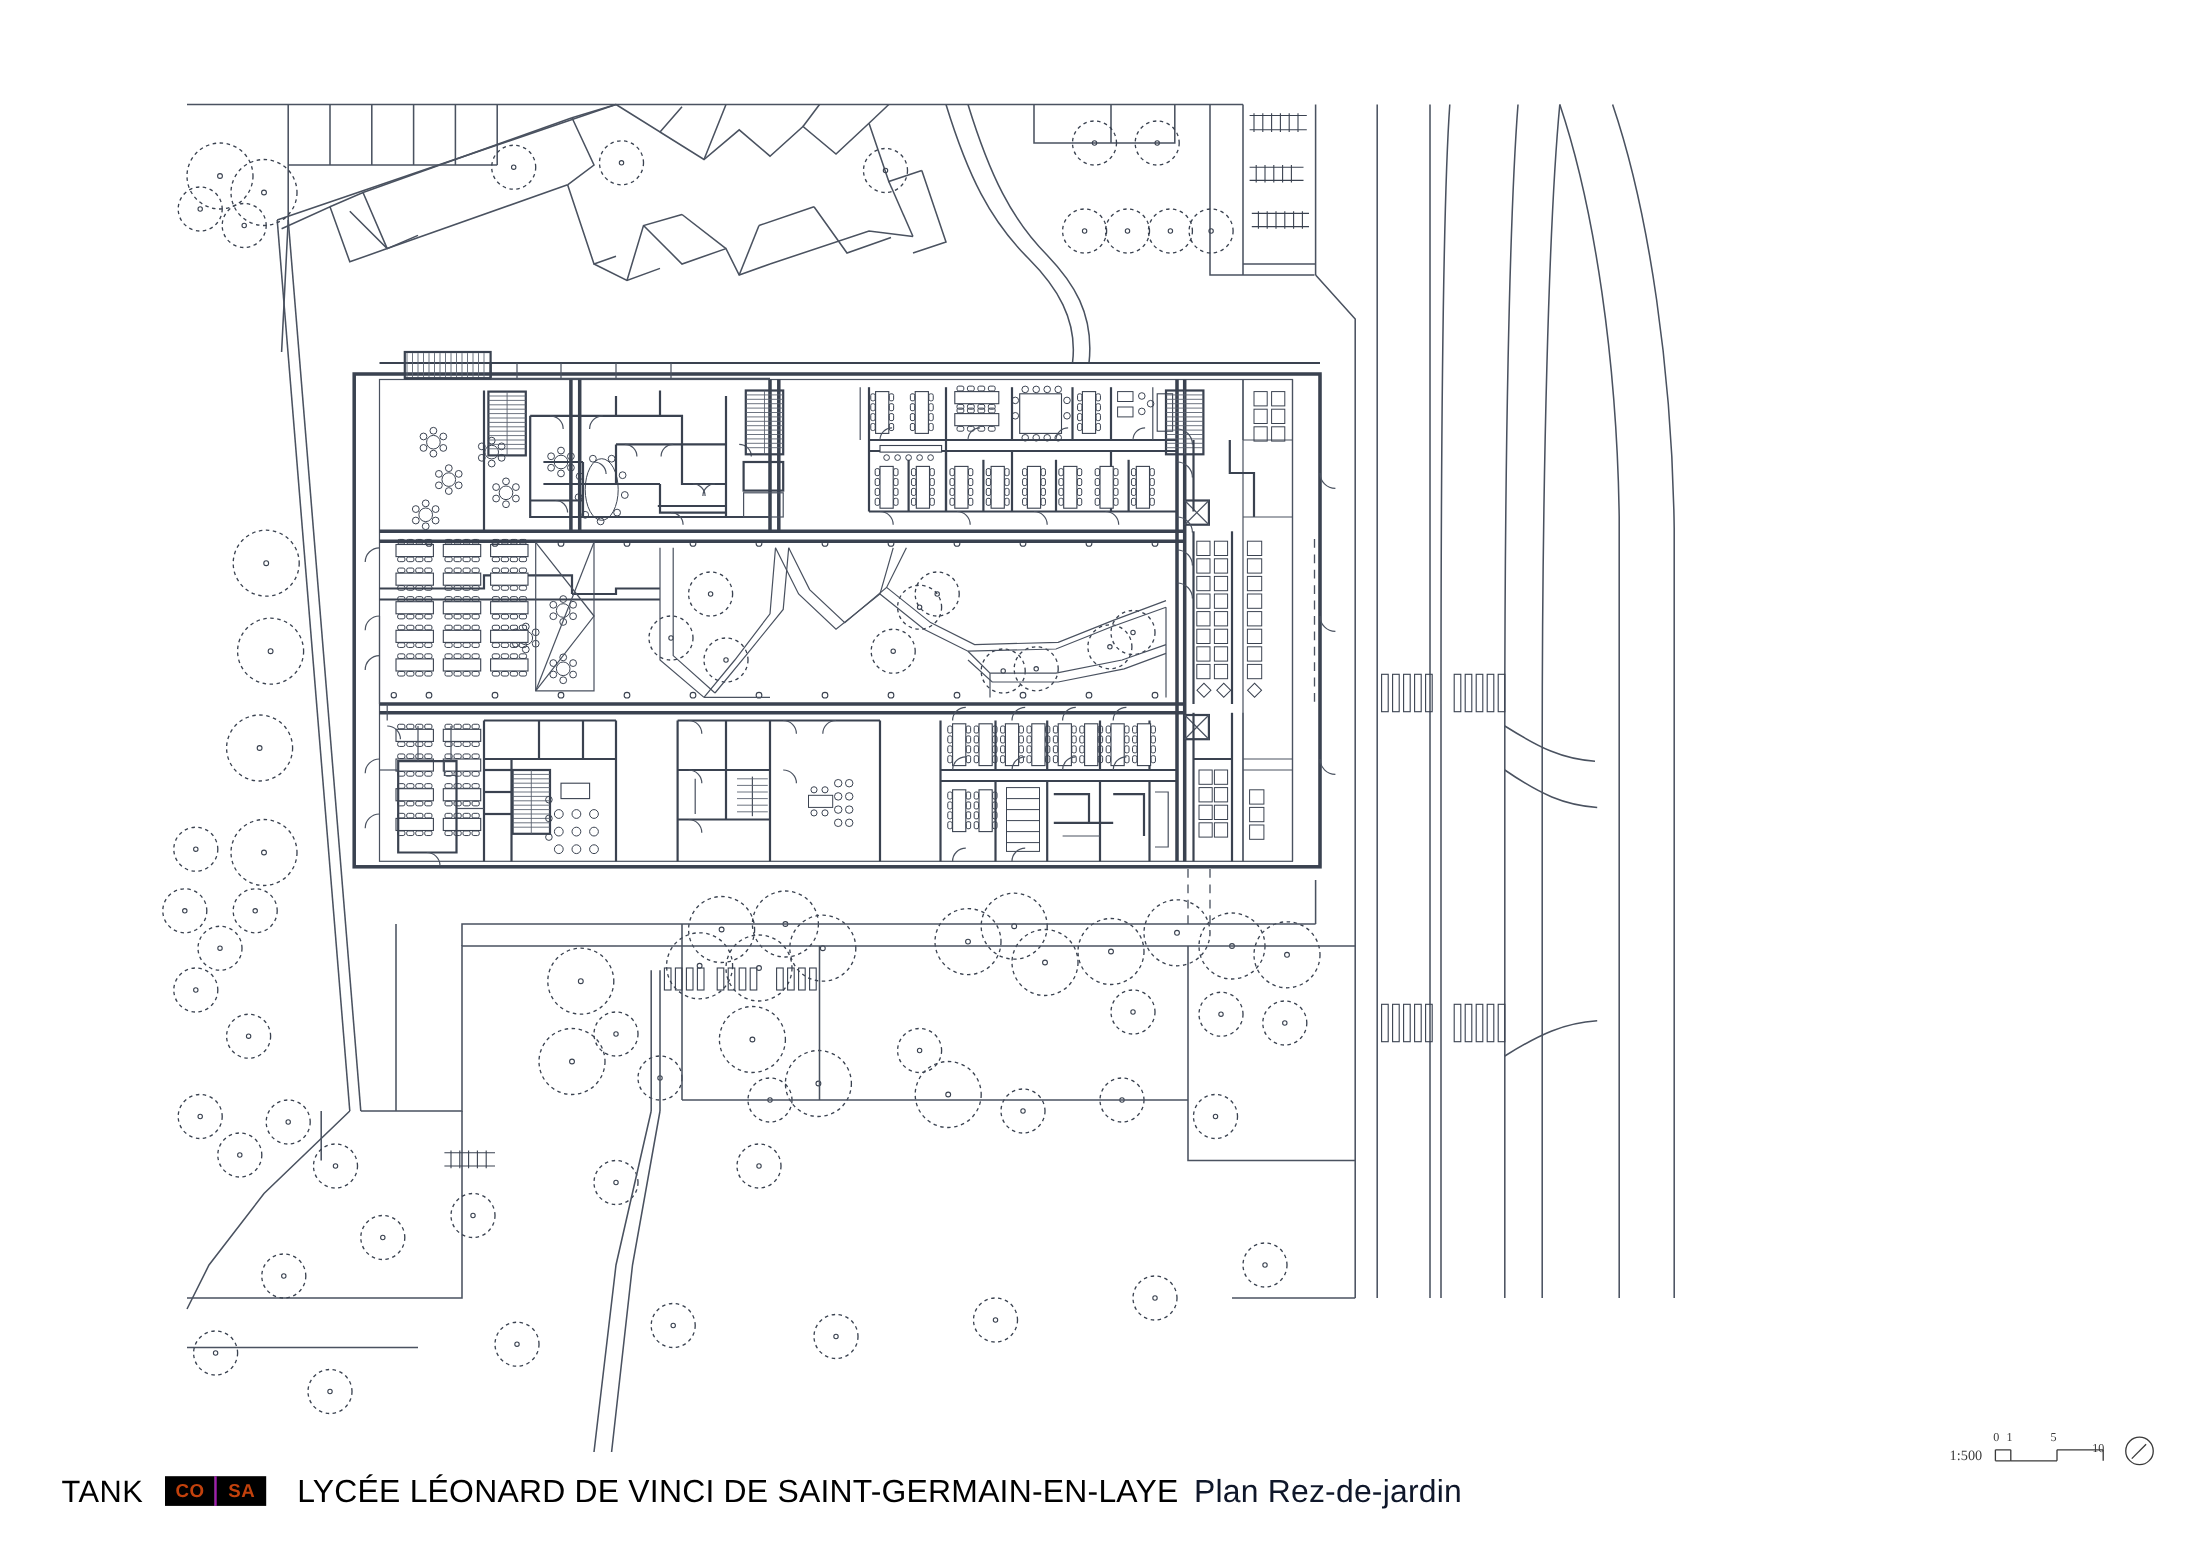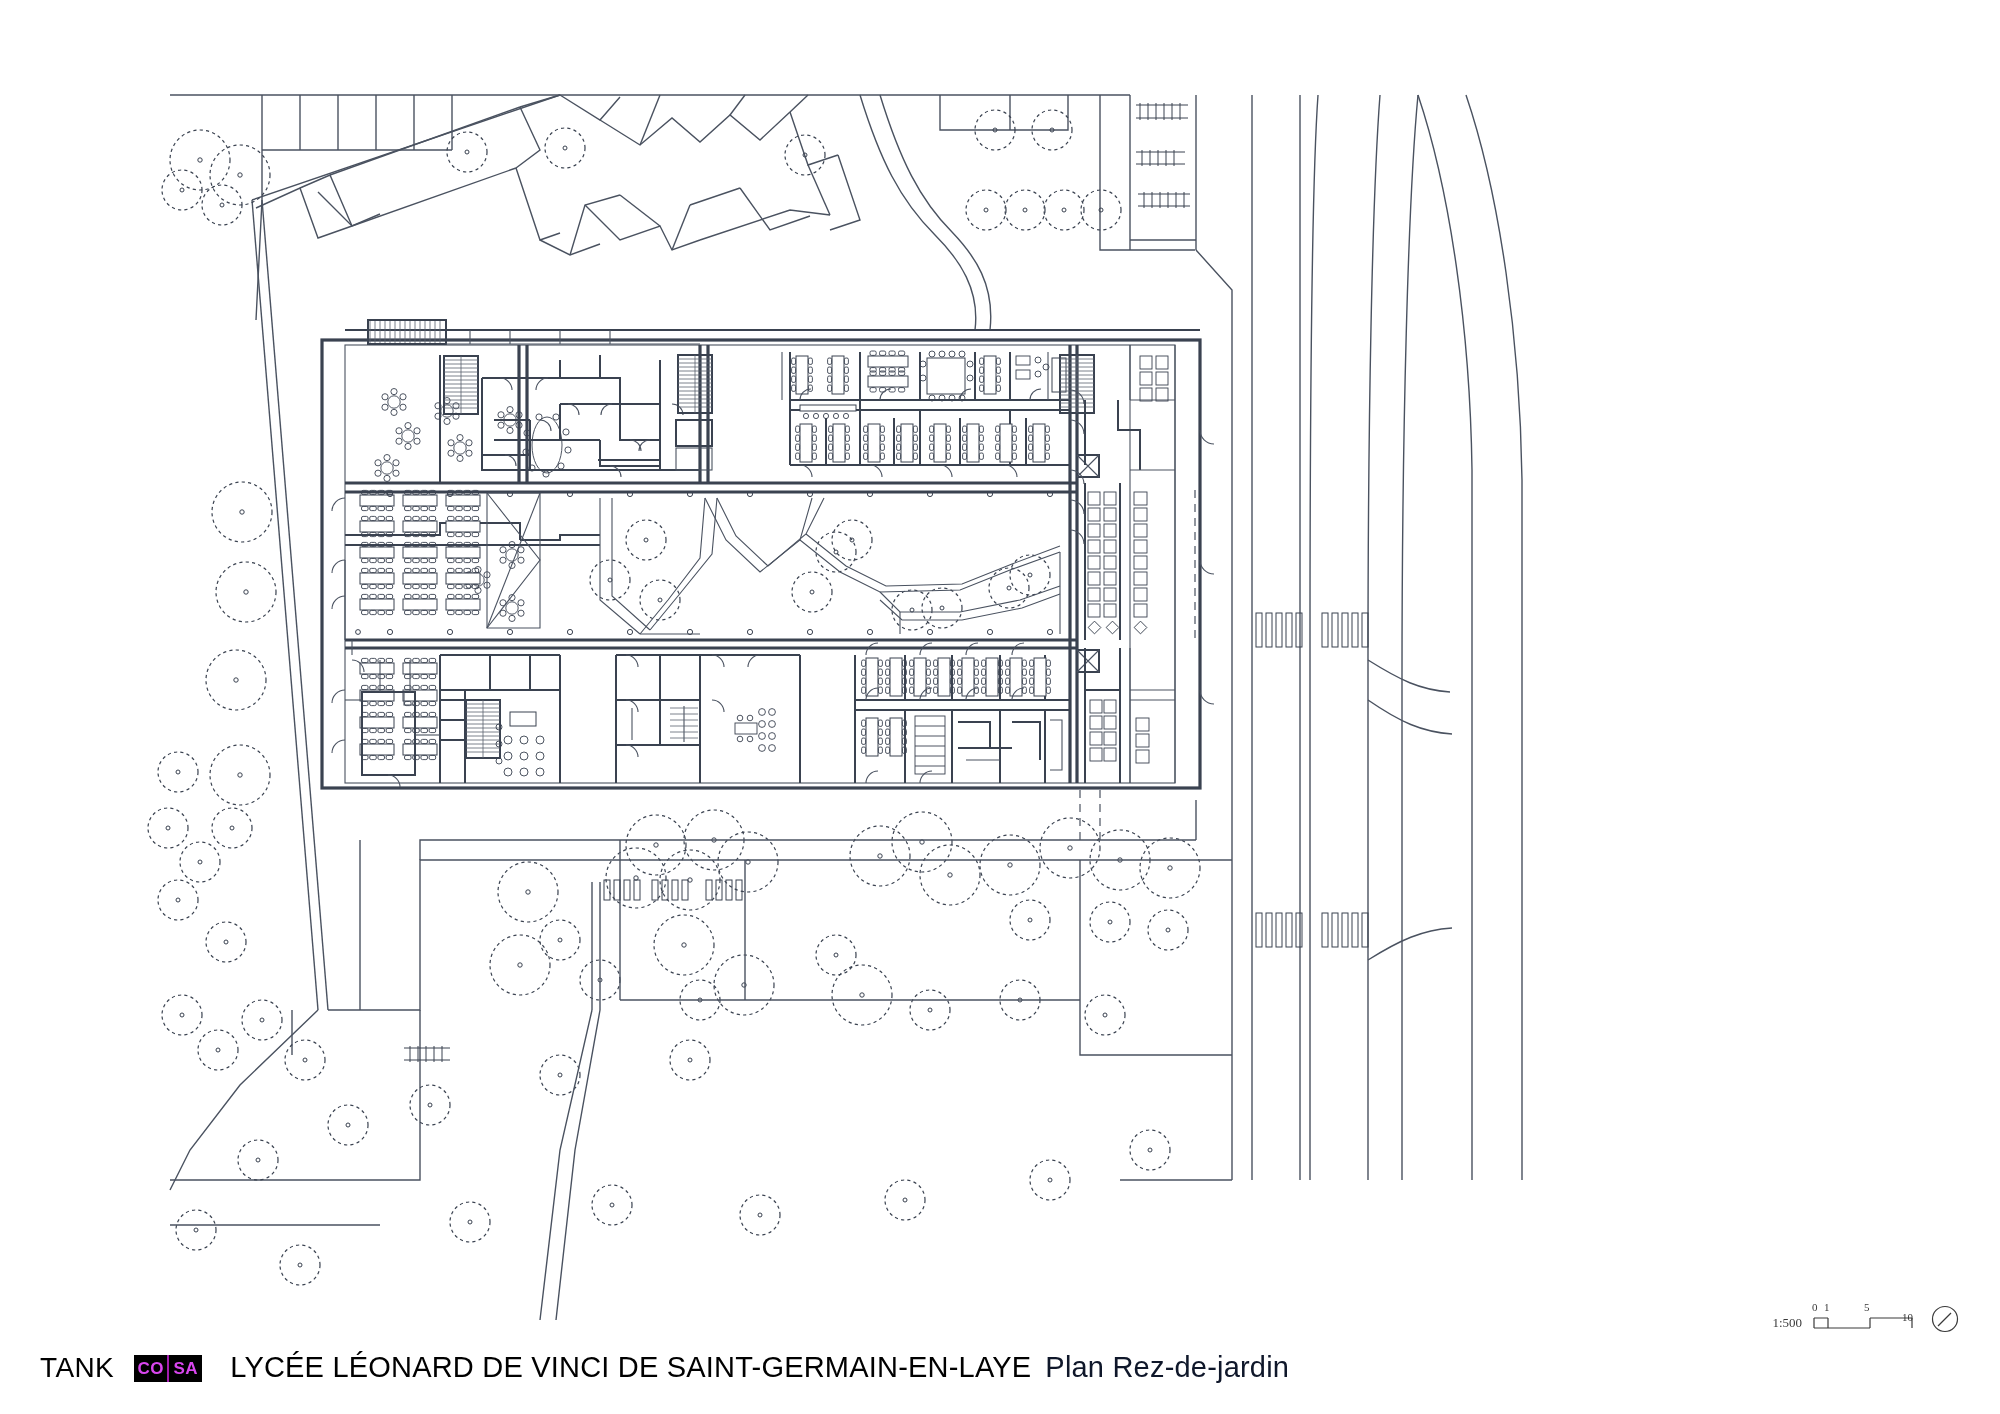--- a/index.html
+++ b/index.html
@@ -26,46 +26,46 @@
     left: 0;
     top: 0;
     width: 2000px;
     height: 1414px;
     display: block;
   }
 
   
   #title-block {
     position: absolute;
-    left: 40px;
+    left: 56px;
     bottom: 32px;
     display: flex;
-    align-items: flex-end;
+    align-items: flex-start;
     gap: 0;
     height: 40px;
     white-space: nowrap;
   }
   #office-name {
     font-size: 28px;
     letter-spacing: 0.4px;
     color: #000;
     font-family: "Liberation Sans", sans-serif;
     font-weight: 400;
     margin-right: 20px;
     line-height: 1;
   }
   .logo-chip {
     display: inline-flex;
     align-items: center;
     justify-content: center;
     background: #000;
-    color: #d946ef;
+    color: #c2410c;
     font-size: 17px;
     font-weight: 700;
-    width: 33px;
+    width: 45px;
     height: 27px;
     line-height: 1;
     letter-spacing: 0.5px;
   }
   .logo-chip + .logo-chip {
     border-left: 2px solid #a21caf;
   }
   #project-title {
     font-size: 29px;
     color: #000;

